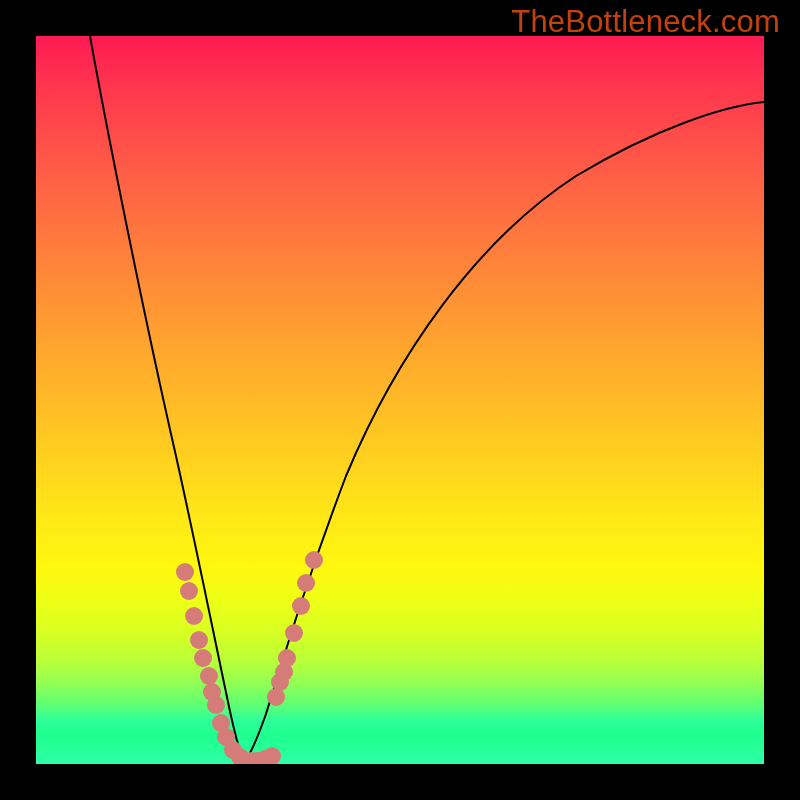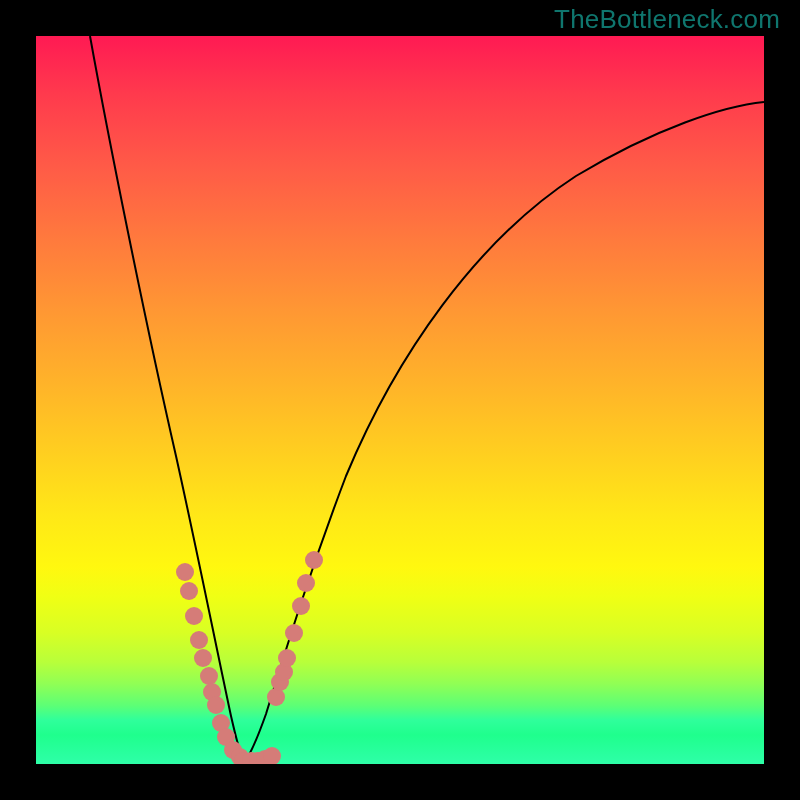--- a/index.html
+++ b/index.html
@@ -14,22 +14,22 @@
   .outer {
     width: 800px;
     height: 800px;
     position: relative;
     background: #000;
   }
   .watermark {
     position: absolute;
     top: 4px;
     right: 20px;
-    color: #0f766e;
-    font-size: 26px;
+    color: #c2410c;
+    font-size: 31px;
     font-weight: 500;
     letter-spacing: 0.2px;
     z-index: 5;
   }
   .plot-box {
     position: absolute;
     left: 36px;
     top: 36px;
     width: 728px;
     height: 728px;

